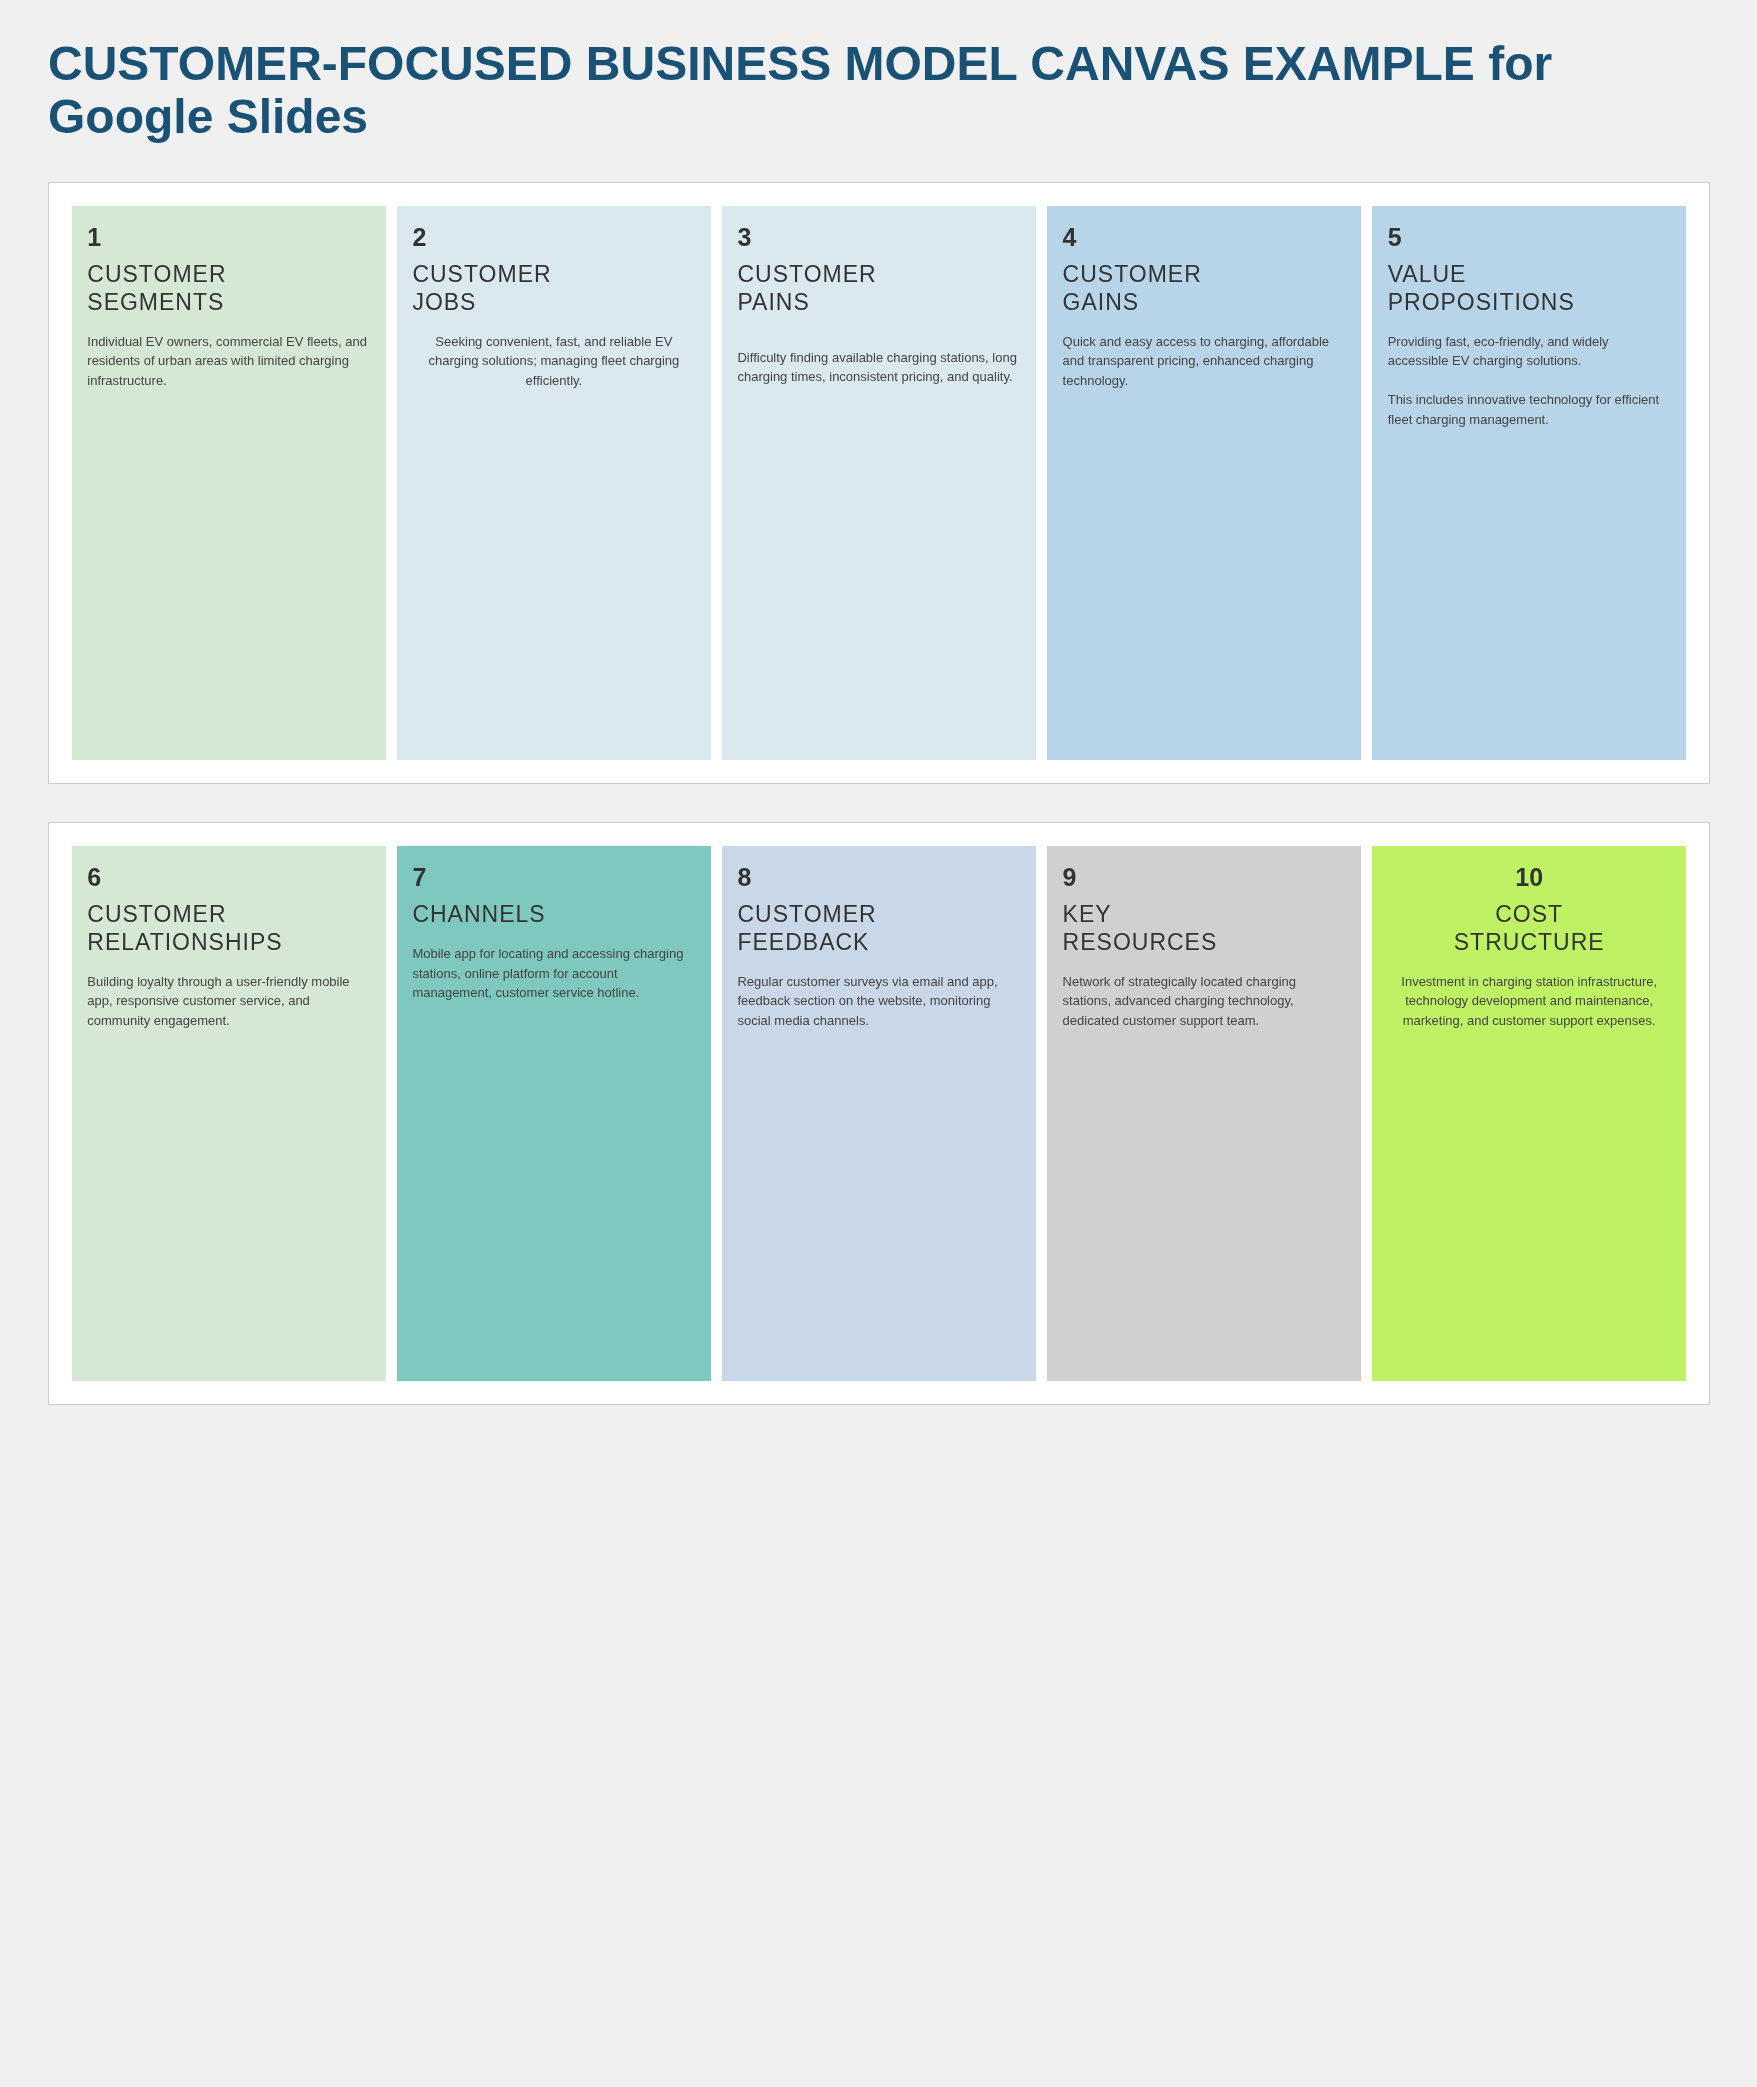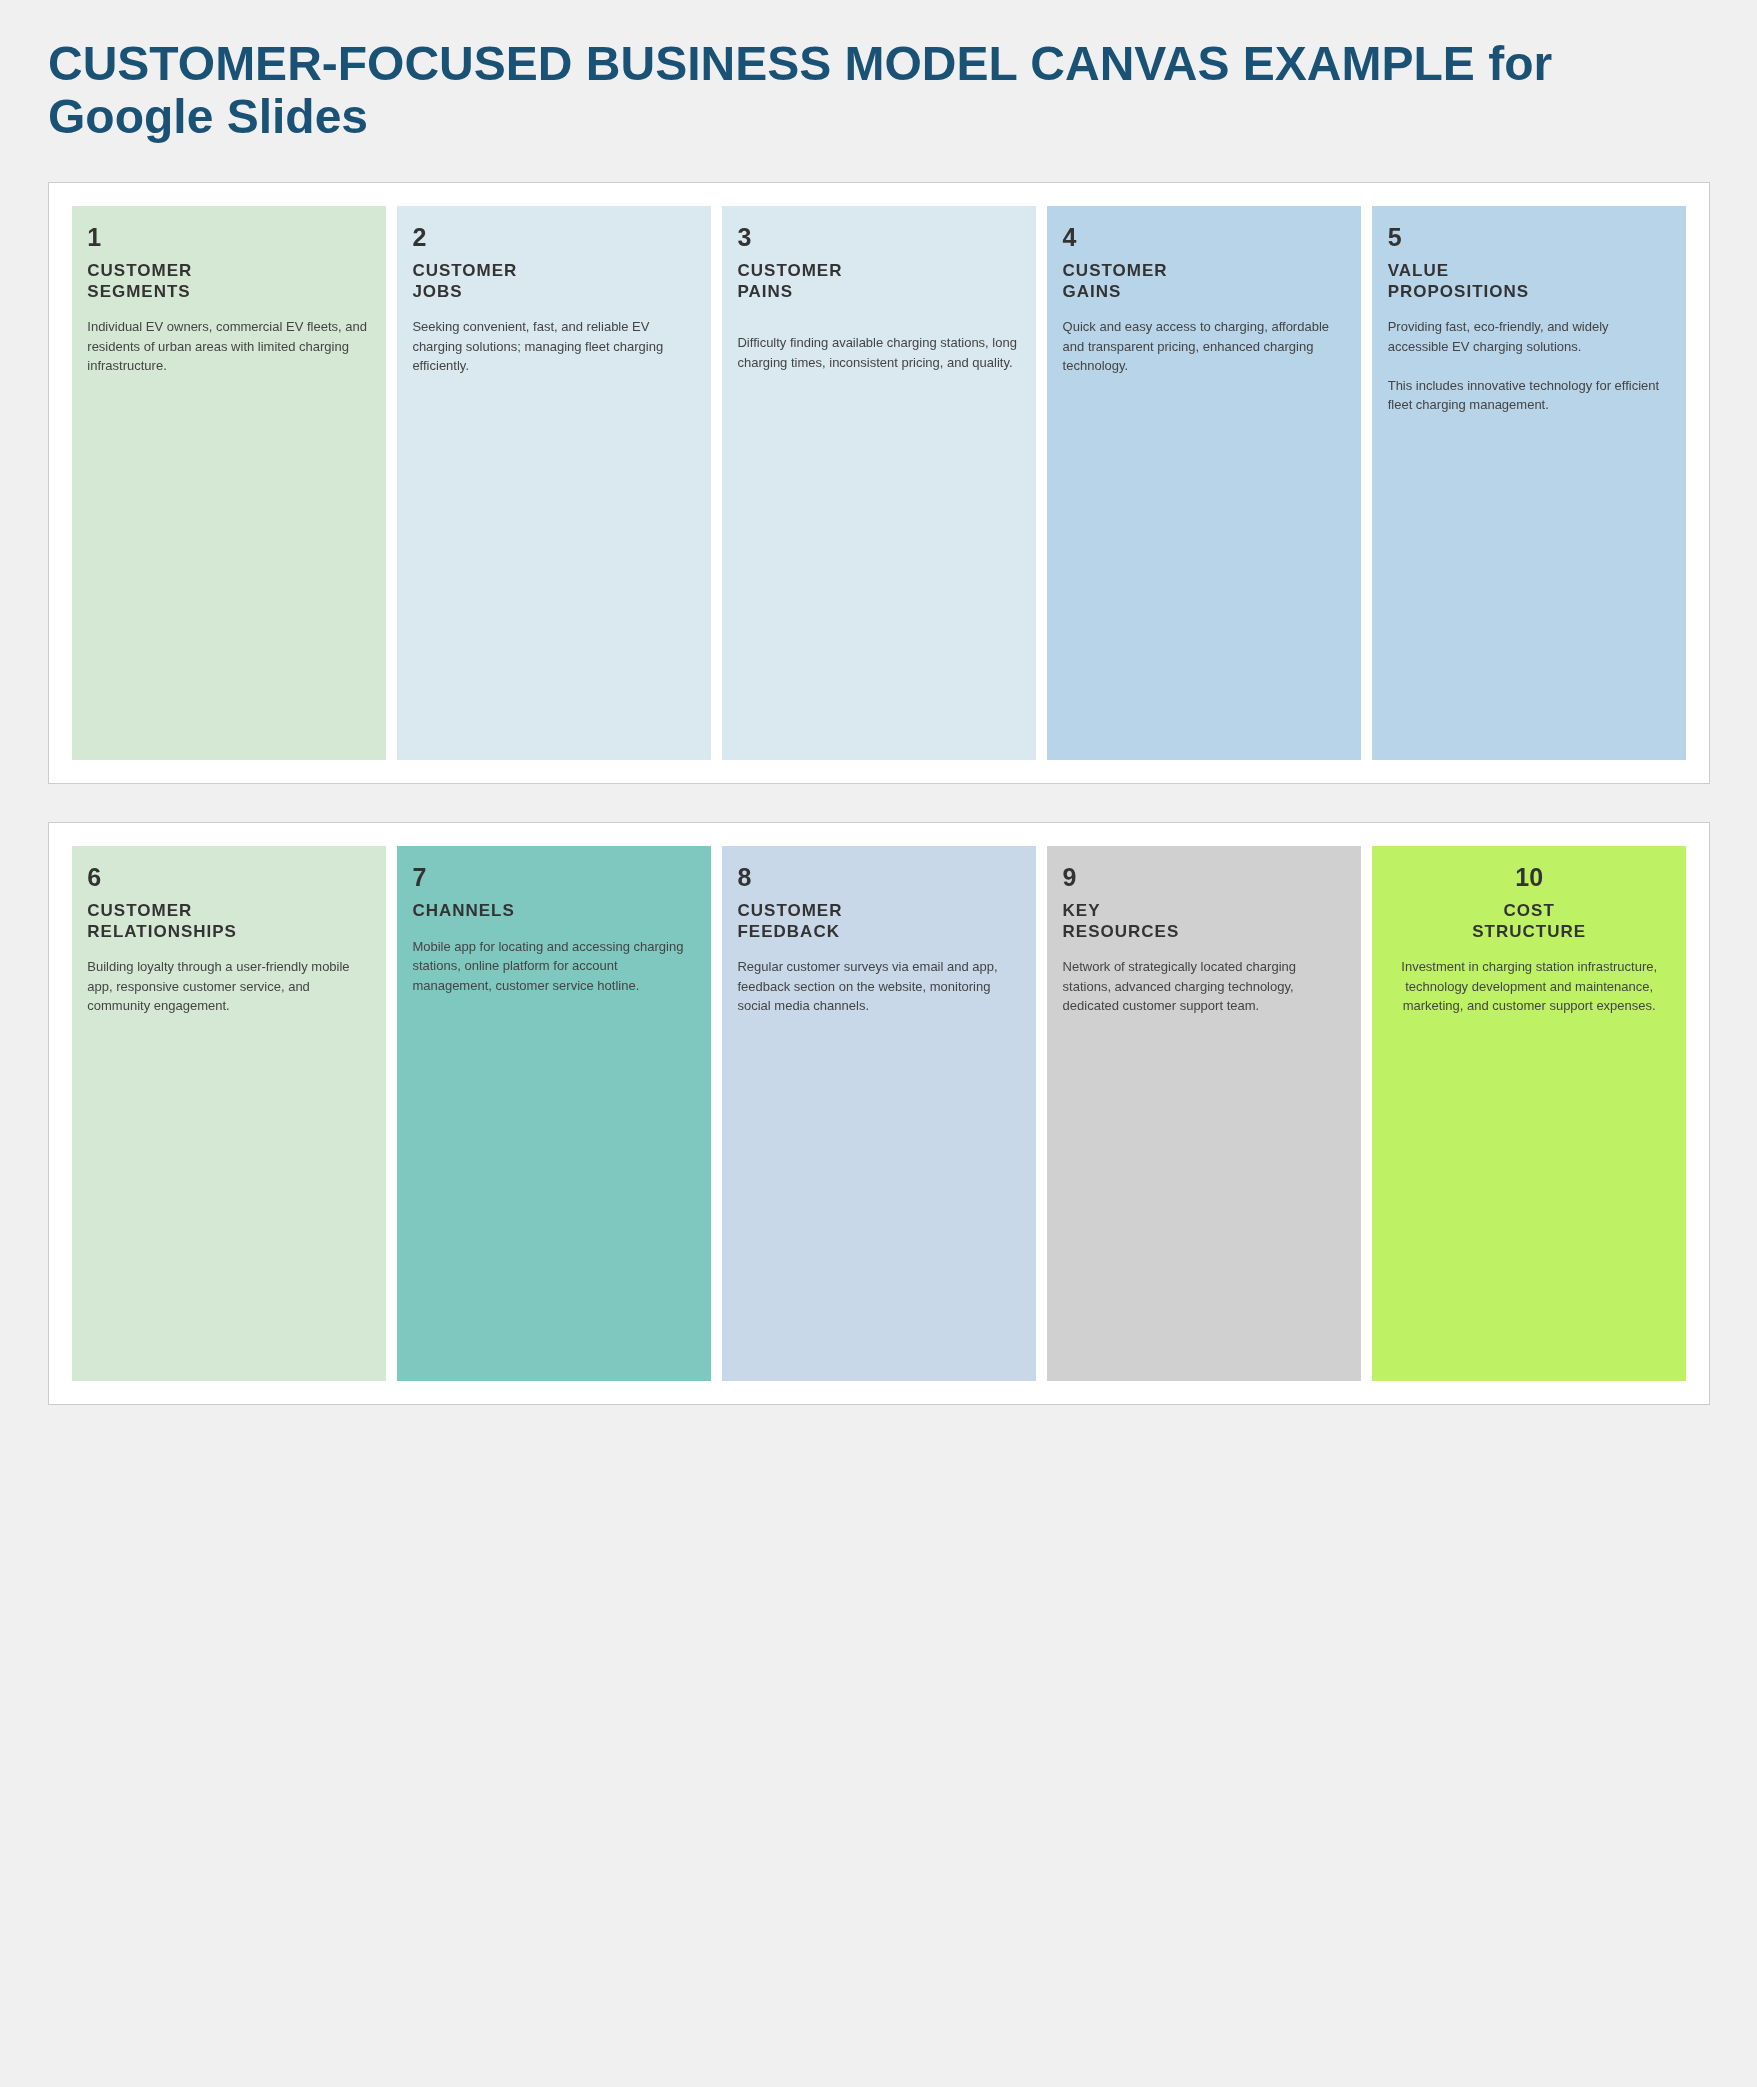--- a/index.html
+++ b/index.html
@@ -39,22 +39,22 @@
       flex-direction: column;
       min-height: 554px;
     }
     .cell-number {
       font-size: 25px;
       font-weight: bold;
       color: #333;
       margin-bottom: 9.6px;
     }
     .cell-title {
-      font-size: 17px;
-      font-weight: 700;
+      font-size: 23px;
+      font-weight: 400;
       letter-spacing: 1px;
       color: #333;
       text-transform: uppercase;
       margin-bottom: 15.3px;
       line-height: 1.2;
     }
     .cell-body {
       font-size: 13px;
       color: #444;
       line-height: 1.5;
@@ -85,21 +85,21 @@
   <div class="cell cell-1">
         <div class="cell-number">1</div>
         <div class="cell-title" style="white-space: pre-line;">CUSTOMER
 SEGMENTS</div>
         <div class="cell-body" style="white-space: pre-line;">Individual EV owners, commercial EV fleets, and residents of urban areas with limited charging infrastructure.</div>
       </div>
       <div class="cell cell-2">
         <div class="cell-number">2</div>
         <div class="cell-title" style="white-space: pre-line;">CUSTOMER
 JOBS</div>
-        <div class="cell-body" style="white-space: pre-line;">Seeking convenient, fast, and reliable EV charging solutions; managing fleet charging efficiently.</div>
+        <div class="cell-body" style="white-space: pre-line; text-align: center;">Seeking convenient, fast, and reliable EV charging solutions; managing fleet charging efficiently.</div>
       </div>
       <div class="cell cell-3">
         <div class="cell-number">3</div>
         <div class="cell-title" style="white-space: pre-line;">CUSTOMER
 PAINS</div>
         <div class="cell-body" style="white-space: pre-line; margin-top: 16px;">Difficulty finding available charging stations, long charging times, inconsistent pricing, and quality.</div>
       </div>
       <div class="cell cell-4">
         <div class="cell-number">4</div>
         <div class="cell-title" style="white-space: pre-line;">CUSTOMER

